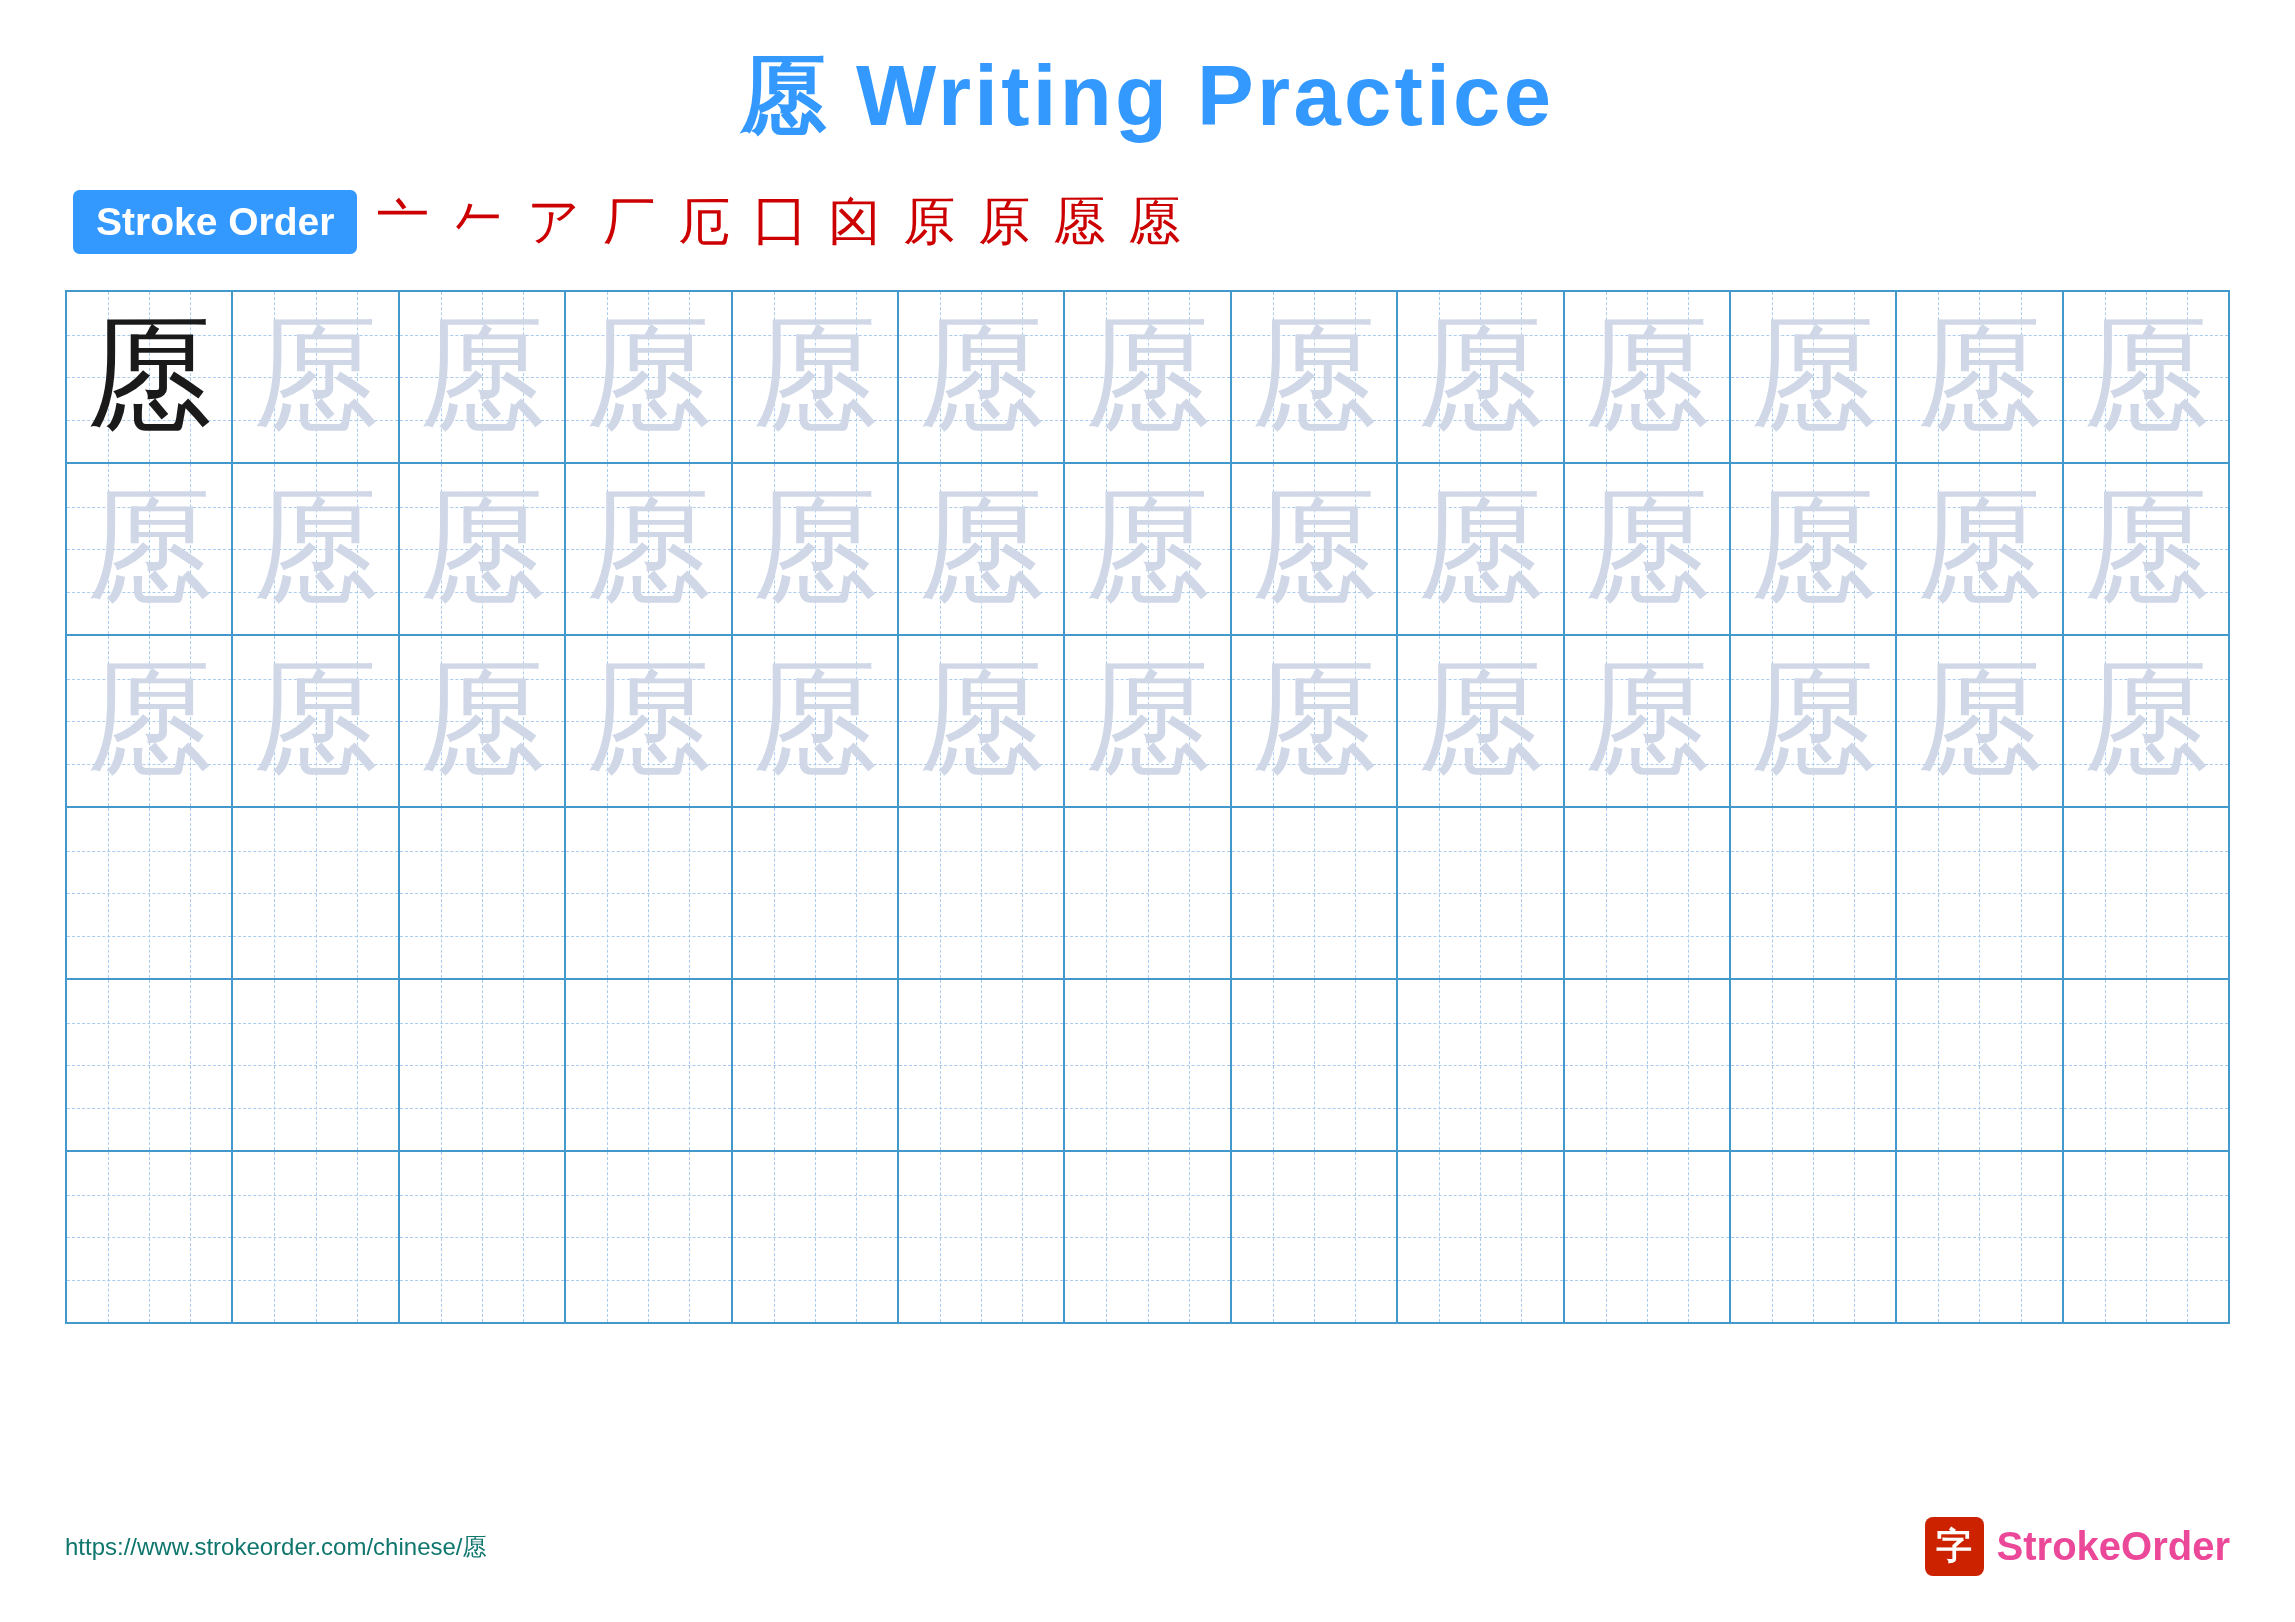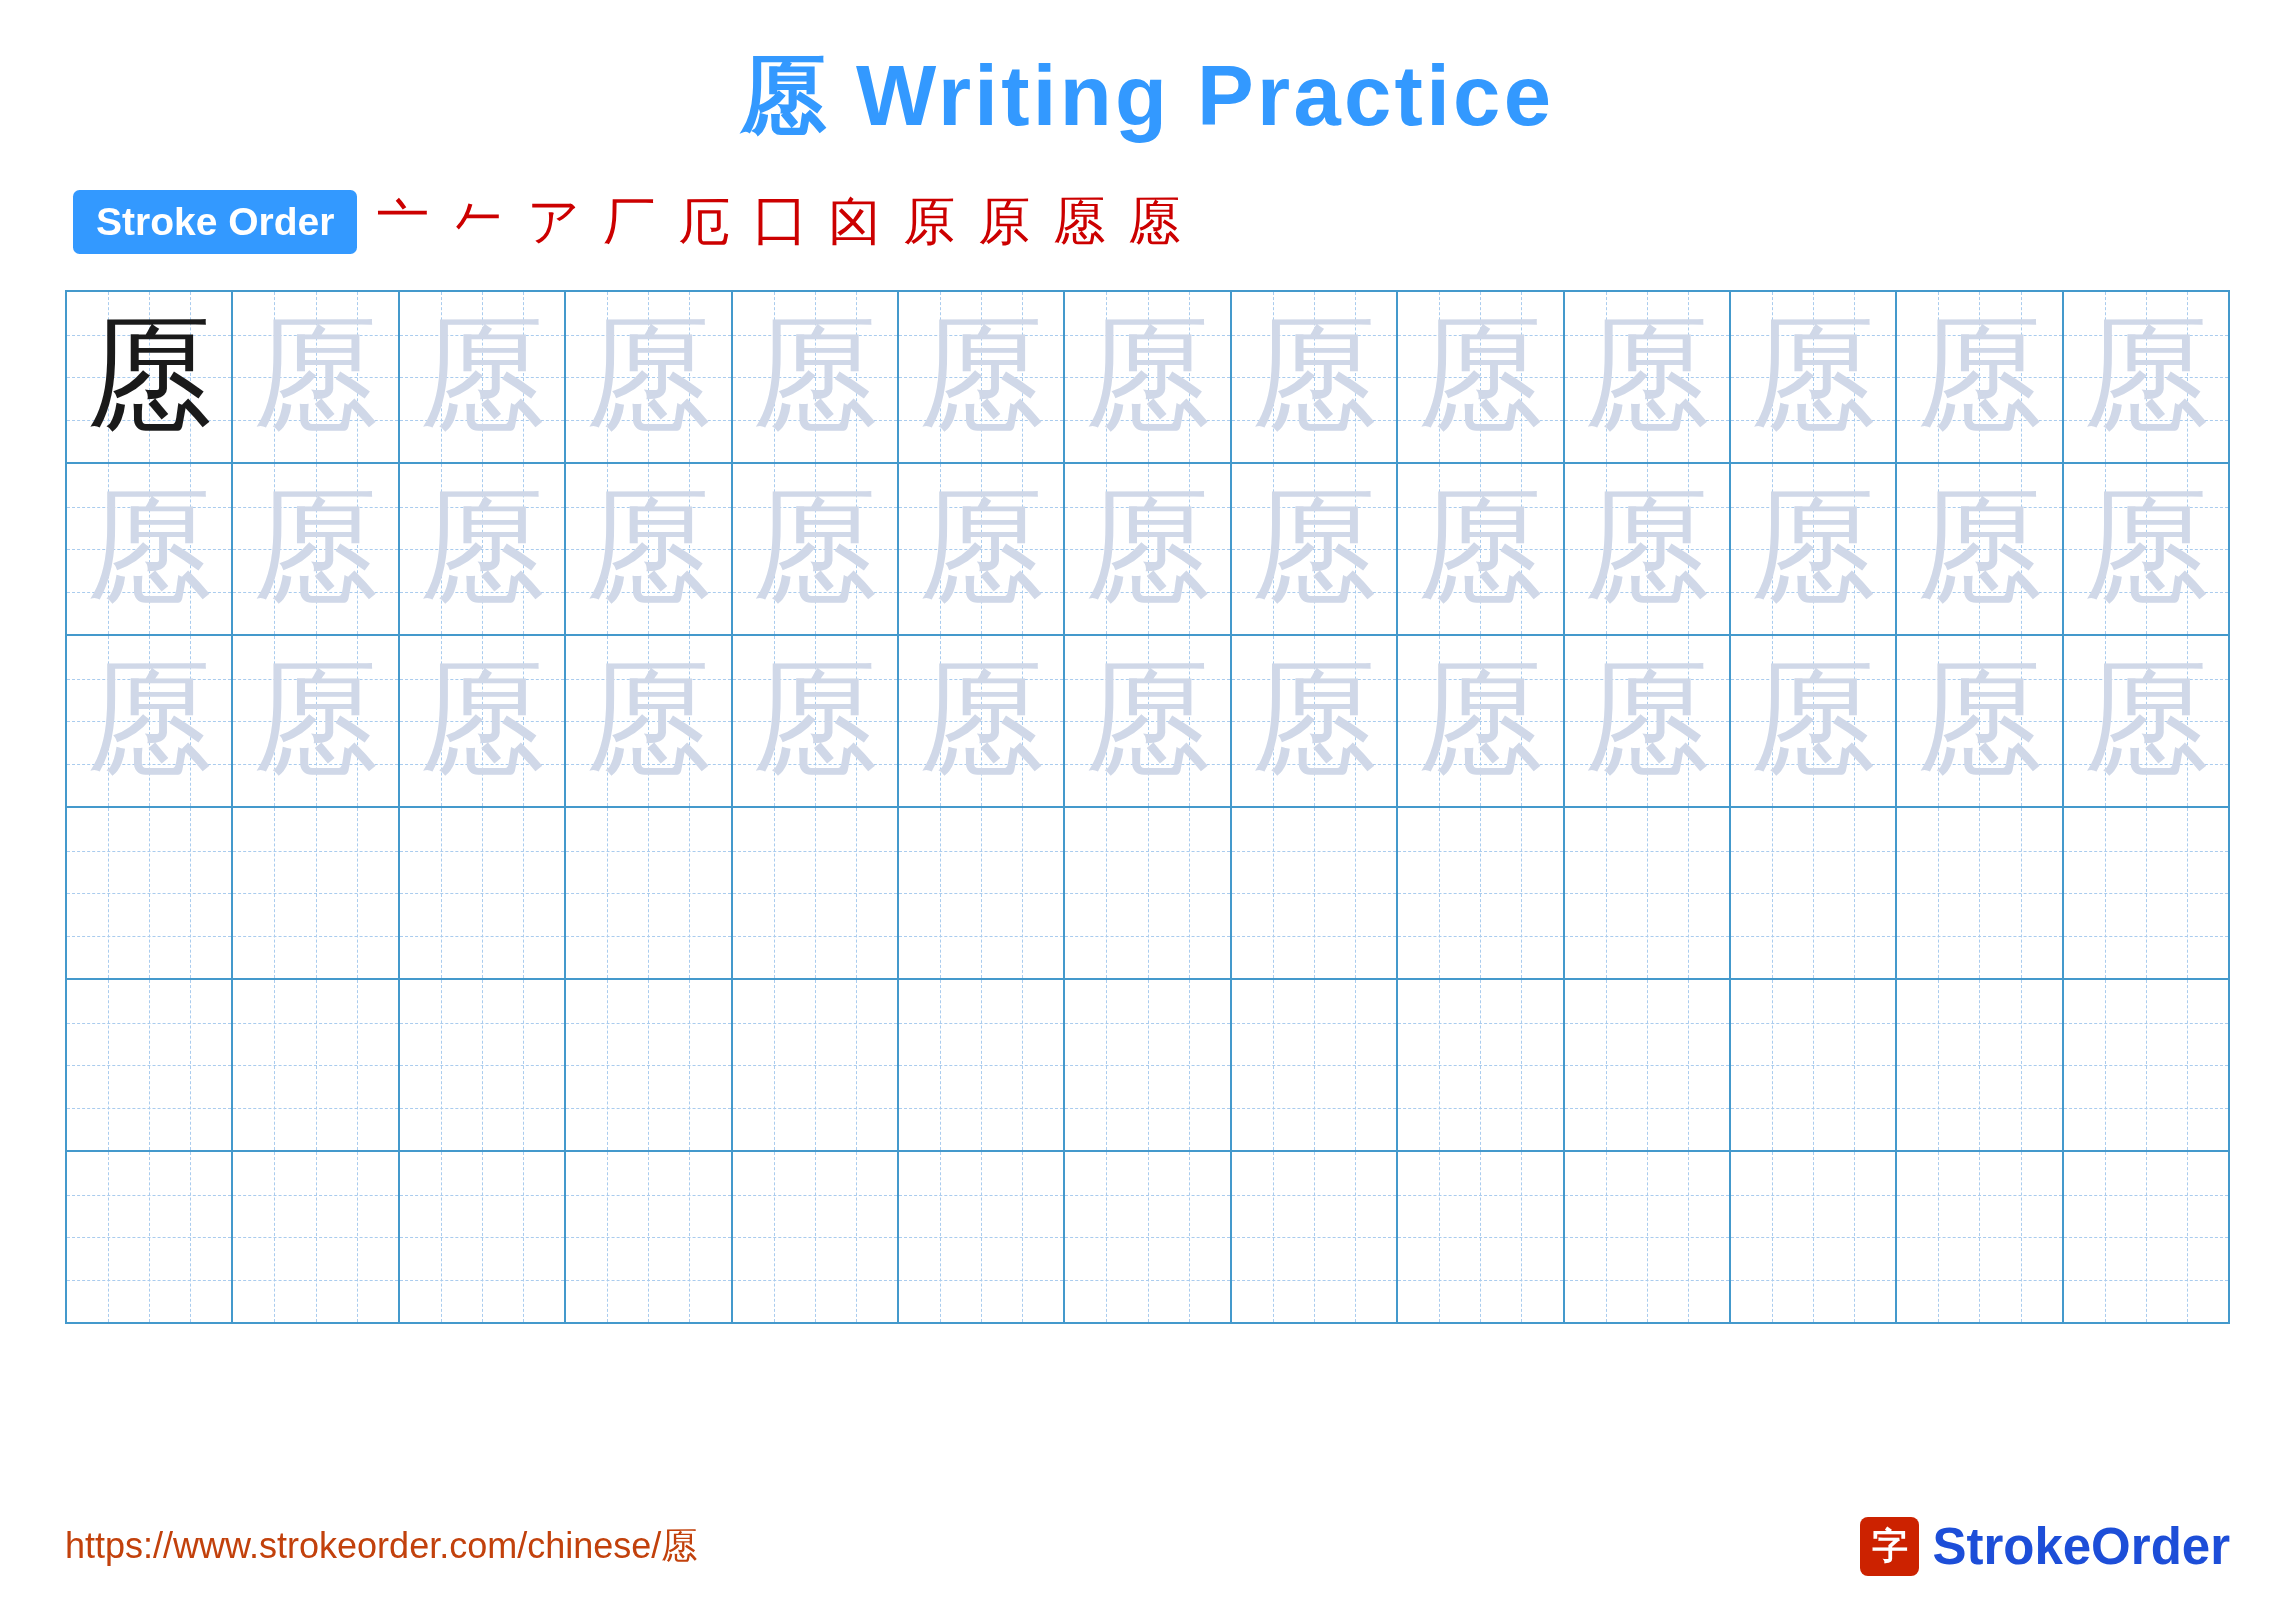--- a/index.html
+++ b/index.html
@@ -178,22 +178,22 @@
       position: absolute;
       bottom: 46px;
       left: 65px;
       right: 65px;
       display: flex;
       justify-content: space-between;
       align-items: center;
     }
 
     .footer-url {
-      font-size: 36px;
-      color: #c2410c;
+      font-size: 24px;
+      color: #0f766e;
     }
 
     .footer-logo {
       display: flex;
       align-items: center;
       gap: 13px;
     }
 
     .footer-logo-icon {
       width: 59px;
@@ -203,23 +203,23 @@
       display: flex;
       align-items: center;
       justify-content: center;
       color: white;
       font-size: 36px;
       font-weight: bold;
       font-family: serif;
     }
 
     .footer-logo-text {
-      font-size: 51px;
+      font-size: 40px;
       font-weight: bold;
-      color: #1d4ed8;
+      color: #ec4899;
     }
   </style>
 </head>
 <body>
 
 <div class="page-container">
 
   <div class="title">
     <span>愿 Writing Practice</span>
   </div>

